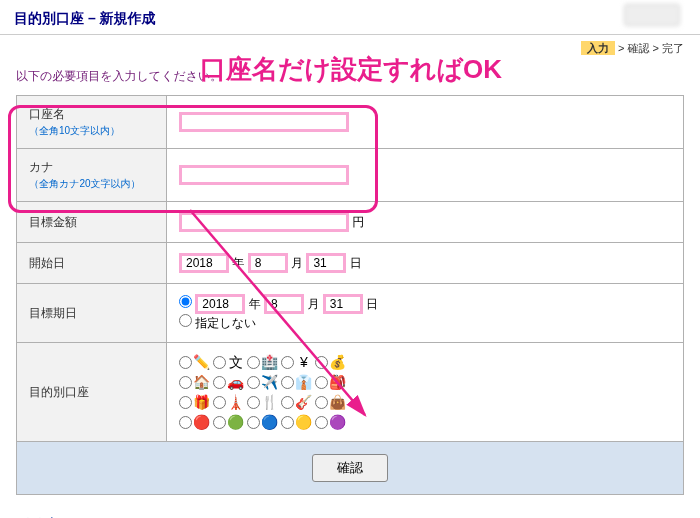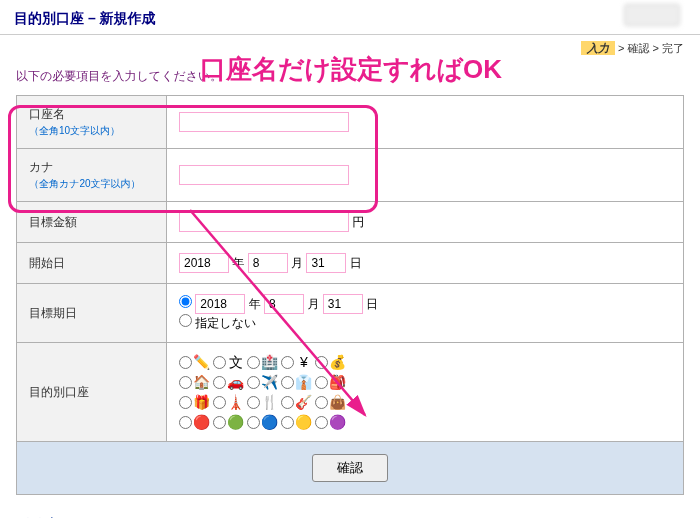--- a/index.html
+++ b/index.html
@@ -1,26 +1,26 @@
 <!DOCTYPE html>
 <html><head>
   <meta charset="utf-8">
   <style>
     * { box-sizing: border-box; margin: 0; padding: 0; }
     body { font-family: "MS PGothic", "Hiragino Kaku Gothic Pro", sans-serif; font-size: 12px; background: #fff; width: 700px; height: 518px; position: relative; }
     .page-title { color: #000080; font-weight: bold; font-size: 14px; padding: 10px 14px 6px; border-bottom: 1px solid #ccc; }
     .step-nav { text-align: right; padding: 6px 16px 4px; font-size: 11px; color: #333; }
-    .step-nav .active { background: #ffd76b; padding: 1px 6px; font-weight: bold; font-style: italic; }
+    .step-nav .active { background: #ffd76b; padding: 1px 6px; font-weight: bold; }
     .instructions { color: #701a75; font-size: 12px; padding: 8px 16px 10px; }
     .form-wrap { padding: 0 16px 10px; }
     table.form-table { width: 100%; border-collapse: collapse; border: 1px solid #b0b0b0; }
     table.form-table td { border: 1px solid #b0b0b0; padding: 10px 12px; vertical-align: middle; font-size: 12px; }
     td.label-cell { width: 150px; background: #f2f2f2; color: #333; margin-left: 32px; }
     td.label-cell .hint { color: #0066cc; font-size: 10px; }
-    input[type="text"] { font-family: inherit; font-size: 12px; padding: 2px 4px; border: 1px solid #f9a8d4; height: 20px; }
+    input[type="text"] { font-family: inherit; font-size: 12px; padding: 2px 4px; border: 3px solid #f9a8d4; height: 20px; }
     .inline { display: inline-block; vertical-align: middle; }
     .icon-grid { display: flex; flex-direction: column; gap: 2px; }
     .icon-row { display: flex; gap: 2px; align-items: center; }
     .icon-item { display: inline-flex; align-items: center; gap: 1px; }
     .icon-item input[type="radio"] { margin: 0; }
     .icon-glyph { font-size: 14px; line-height: 18px; width: 18px; text-align: center; }
     .confirm-row { background: #d6e2f0; text-align: center; padding: 12px; border: 1px solid #b0b0b0; border-top: none; }
     .confirm-btn { padding: 4px 24px; font-size: 13px; background: #f0f0f0; border: 1px solid #888; border-radius: 3px; cursor: pointer; }
     .back-link { color: #003399; font-size: 12px; padding: 10px 18px; display: block; }
     .callout-box { position: absolute; left: 8px; top: 105px; width: 370px; height: 108px; border: 3px solid #e91e8c; border-radius: 12px; pointer-events: none; }

